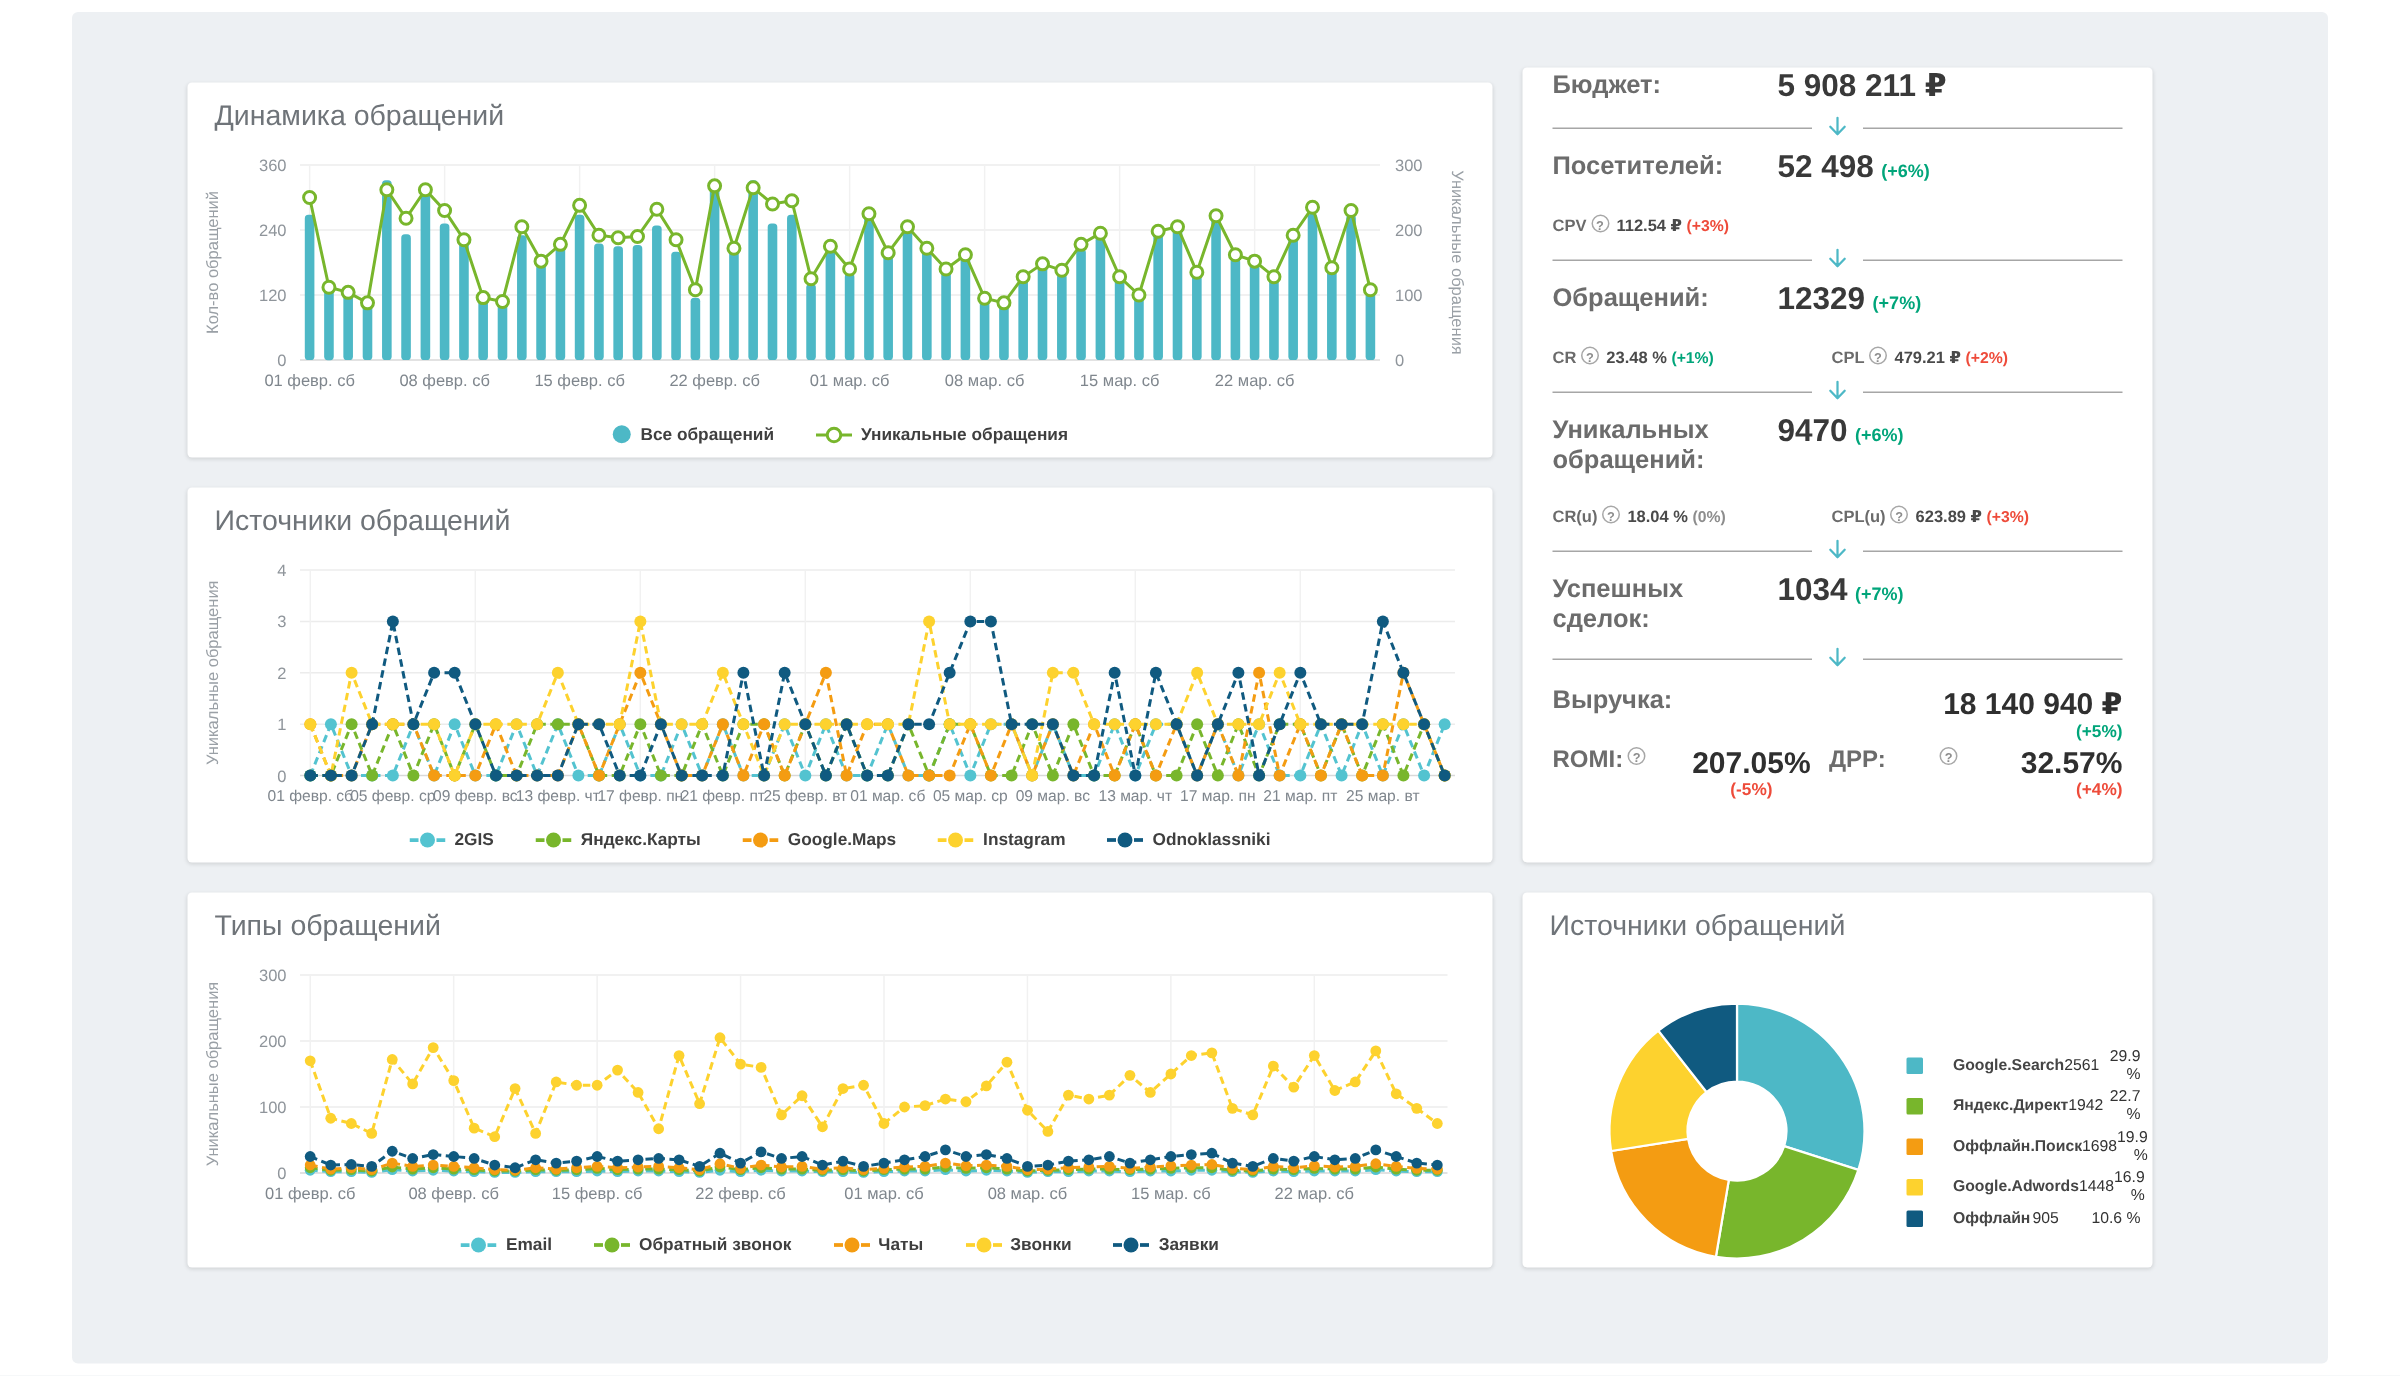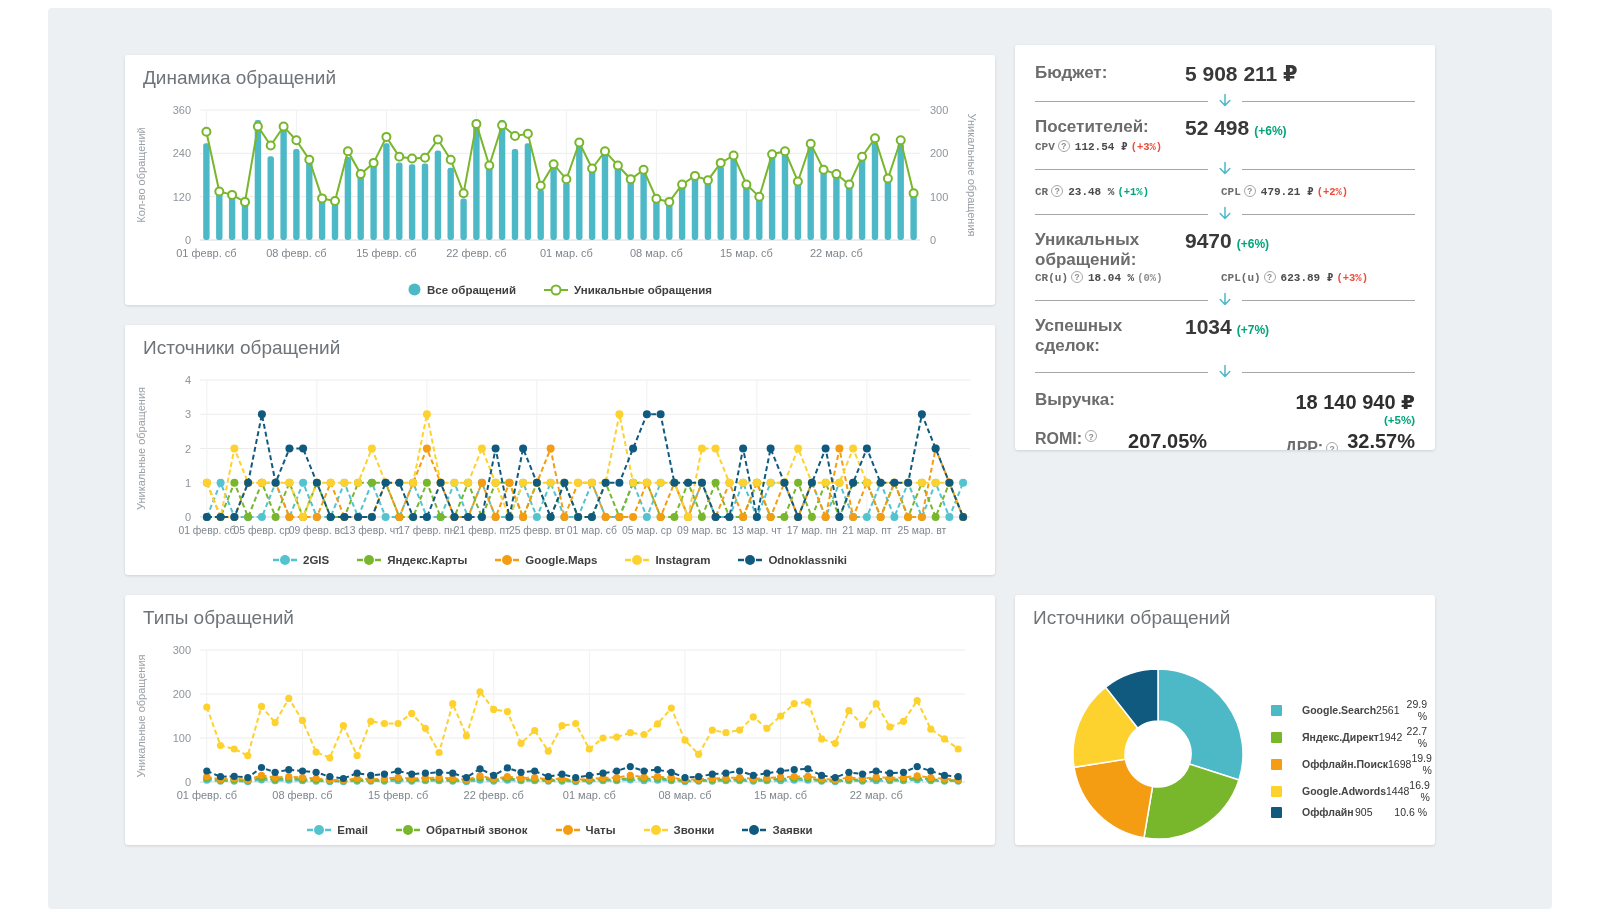--- a/index.html
+++ b/index.html
@@ -3,39 +3,39 @@
 <meta charset="utf-8">
 <style>
   html,body{margin:0;padding:0;}
   body{width:1600px;height:917px;background:#ffffff;position:relative;
        font-family:"Liberation Sans","DejaVu Sans",sans-serif;-webkit-font-smoothing:antialiased;}
   .page{position:absolute;left:48px;top:8px;width:1504px;height:901px;background:#edf0f3;border-radius:4px;}
   .card{position:absolute;background:#ffffff;border-radius:3px;box-shadow:0 1px 3px rgba(0,0,0,.13);}
   #card-dynamics{left:125px;top:55px;width:870px;height:250px;}
   #card-sources{left:125px;top:325px;width:870px;height:250px;}
   #card-types{left:125px;top:595px;width:870px;height:250px;}
-  #card-kpi{left:1015px;top:45px;width:420px;height:405px;box-sizing:border-box;padding:18px 20px 10px;overflow:hidden;}
+  #card-kpi{left:1015px;top:45px;width:420px;height:530px;box-sizing:border-box;padding:2px 20px 10px;overflow:hidden;}
   #card-pie{left:1015px;top:595px;width:420px;height:250px;}
   .card-title{position:absolute;left:18px;top:12px;font-size:19px;color:#6f7479;font-weight:400;}
   .chart-svg{position:absolute;left:0;top:40px;}
   .tick{font-size:11px;fill:#8f959b;}
   .xlab{font-size:11px;fill:#7f868d;}
   .xlab2{font-size:10.4px;fill:#7f868d;}
   .ytitle{font-size:11px;fill:#9aa0a6;}
   .chart-legend{position:absolute;left:0;bottom:9px;width:100%;display:flex;justify-content:center;gap:28px;}
   .leg-item{display:flex;align-items:center;gap:6px;font-size:11.5px;font-weight:700;color:#3f3f3f;cursor:pointer;}
   
   .kpi-block{display:flex;align-items:flex-start;}
   .kpi-label{width:150px;font-size:17px;font-weight:700;color:#6c6c6c;line-height:1.18;flex:none;}
   .kpi-value{font-size:21px;font-weight:700;color:#393939;line-height:1.05;}
   .delta{font-size:12px;font-weight:700;margin-left:5px;}
   .tone-green{color:#00a57a;}
   .tone-red{color:#ee4b3a;}
   .tone-gray{color:#8d8d8d;}
-  .kpi-metrics{display:flex;margin-top:1px;font-size:11px;font-family:Liberation Mono, monospace;}
+  .kpi-metrics{display:flex;margin-top:20px;font-size:11px;}
   .kpi-metrics .m{display:inline-block;}
   .cols-1 .m{width:100%;}
   .cols-2 .m{width:186px;}
   .cols-3 .m:nth-child(1){width:133px;}
   .cols-3 .m:nth-child(2){width:130px;}
   .cols-3 .m:nth-child(3){width:112px;}
   .m-name{font-weight:700;color:#6b6b6b;}
   .m-val{font-weight:700;color:#4a4a4a;margin-left:2px;}
   .m-delta{font-size:10.5px;font-weight:700;margin-left:3px;}
   .help{display:inline-block;width:12px;height:12px;border:1px solid #a7a7a7;border-radius:50%;
@@ -46,21 +46,21 @@
   .divider .darr{margin:0 9px;display:flex;}
   .rev-top{display:flex;margin-top:10px;align-items:flex-start;}
   .rev-right{margin-left:auto;text-align:right;}
   .rev-value{font-size:20px;font-weight:700;color:#2f2f2f;}
   .rev-delta{font-size:11.5px;font-weight:700;}
   .rev-bottom{display:flex;margin-top:4px;align-items:flex-start;}
   .rb-label{font-size:16px;font-weight:700;color:#6c6c6c;}
   .rb-col{text-align:center;margin-left:10px;}
   .rb-val{font-size:20px;font-weight:700;color:#2f2f2f;}
   .rb-delta{font-size:11.5px;font-weight:700;}
-  .drr-wrap{margin-left:auto;display:flex;align-items:center;}
+  .drr-wrap{margin-left:auto;display:flex;align-items:flex-start;gap:33px;}
   .drr-col{text-align:right;margin-left:6px;}
   
   .pie-legend{position:absolute;left:256px;top:103px;width:156px;}
   .pl-row{display:flex;align-items:center;margin-bottom:3px;font-size:10.5px;cursor:pointer;}
   .pl-swatch{width:11px;height:11px;border-radius:1px;flex:none;}
   .pl-name{flex:1;padding-left:20px;font-weight:700;color:#454545;}
   .pl-val{width:32px;color:#333;}
   .pl-pct{width:40px;text-align:right;color:#333;}
 </style>
 </head>
@@ -1007,20 +1007,24 @@
   <div class="divider">
     <div class="dline"></div>
     <span class="darr">
         <svg width="16" height="16" viewBox="0 0 16 16">
           <path d="M8 1.5 V11 M3.2 7.5 L8 12.5 L12.8 7.5" fill="none" stroke="#4db8c6" stroke-width="1.5" stroke-linecap="round" stroke-linejoin="round"></path>
         </svg>
       </span>
     <div class="dline"></div>
   </div>
 
+  <div class="kpi-block">
+    <div class="kpi-label">Обращений:</div>
+    <div class="kpi-value"><span>12329</span><span class="delta tone-green">(+7%)</span></div>
+  </div>
   <div class="kpi-metrics cols-2">
       <span class="m"><span class="m-name">CR</span><span class="help">?</span><span class="m-val">23.48 %</span><span class="m-delta tone-green">(+1%)</span></span>
       <span class="m"><span class="m-name">CPL</span><span class="help">?</span><span class="m-val">479.21 ₽</span><span class="m-delta tone-red">(+2%)</span></span>
     </div>
 
   <div class="divider">
     <div class="dline"></div>
     <span class="darr">
         <svg width="16" height="16" viewBox="0 0 16 16">
           <path d="M8 1.5 V11 M3.2 7.5 L8 12.5 L12.8 7.5" fill="none" stroke="#4db8c6" stroke-width="1.5" stroke-linecap="round" stroke-linejoin="round"></path>

